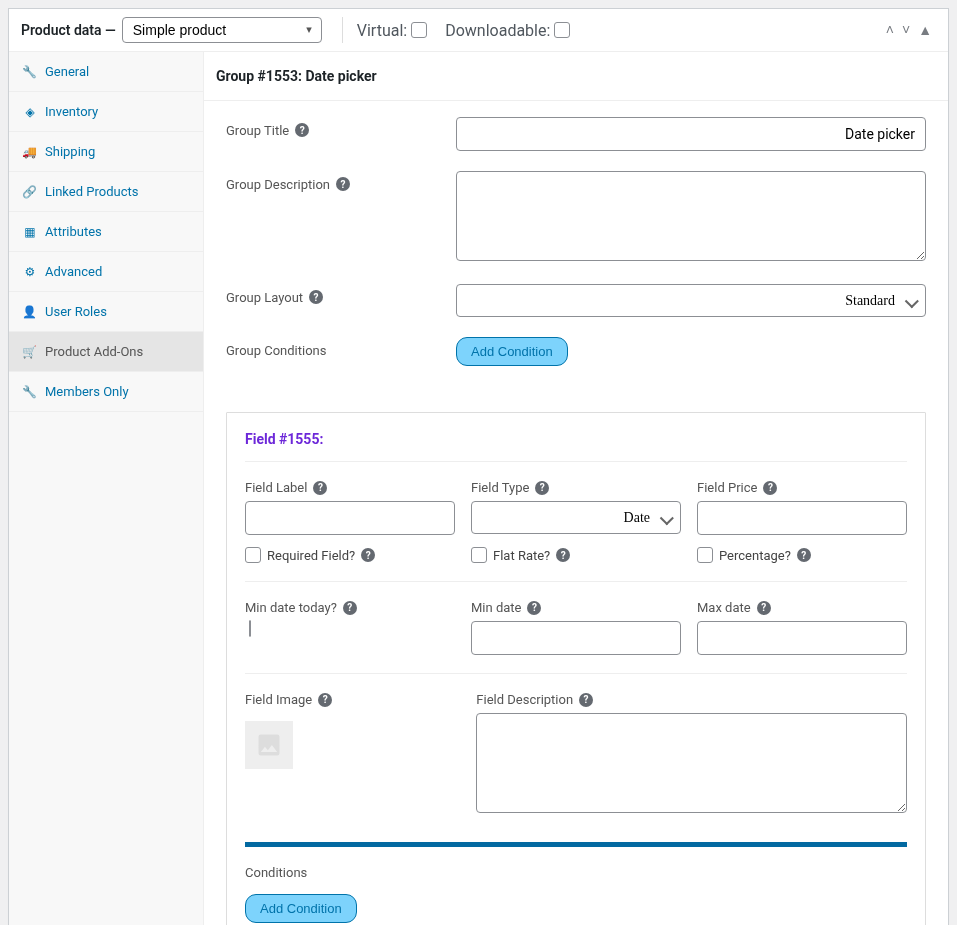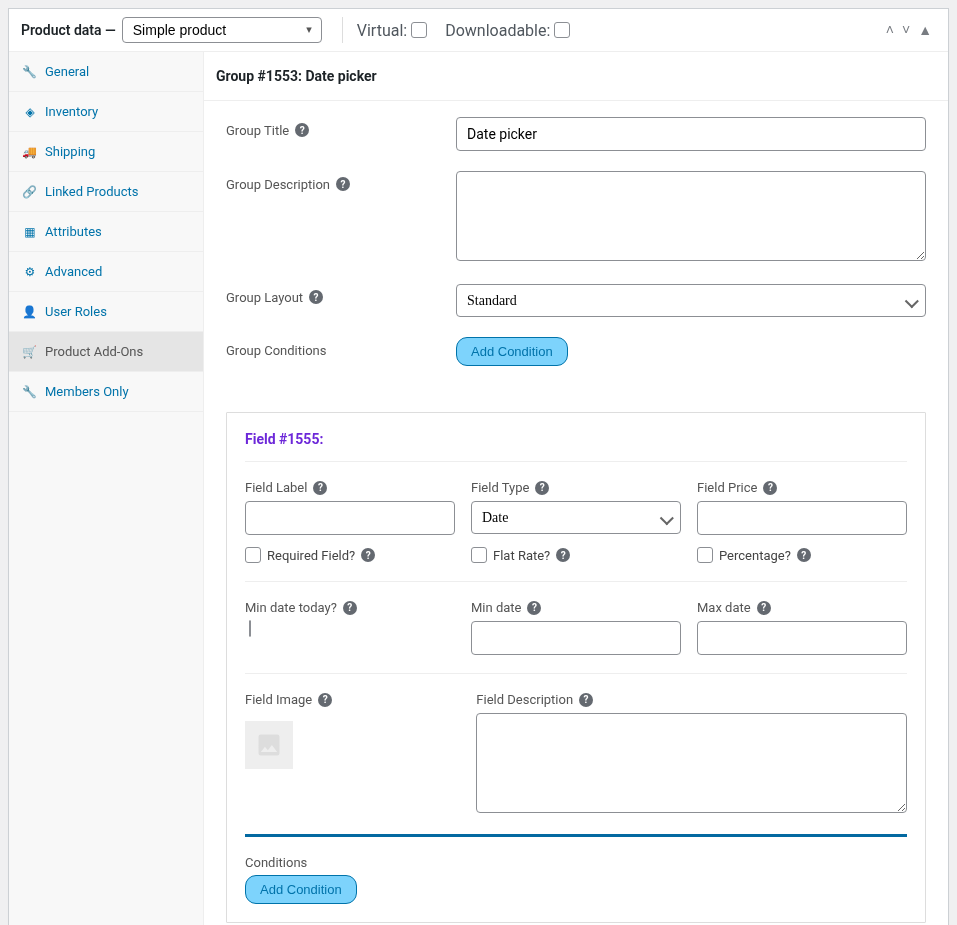--- a/index.html
+++ b/index.html
@@ -130,20 +130,21 @@
   flex: 1;
 }
 .input, .textarea, .select {
   width: 100%;
   border: 1px solid #8c8f94;
   border-radius: 4px;
   padding: 8px 10px;
   font-size: 14px;
   font-family: inherit;
   background: #fff;
+  text-align: right;
 }
 .textarea { min-height: 90px; resize: both; }
 .select {
   appearance: none;
   padding-right: 30px;
 }
 .select-outer { position: relative; font-family: Liberation Serif, serif; }
 .select-outer:after {
   content: "";
   position: absolute;
@@ -204,21 +205,21 @@
   width: 48px; height: 48px;
   background: #eee;
   display: inline-flex;
   align-items: center; justify-content: center;
   color: #ddd;
   font-size: 22px;
   margin-top: 8px;
 }
 .placeholder-img svg { width: 28px; height: 28px; fill: #ddd; }
 .cond-row { padding-top: 18px; }
-.section-div { padding-top:18px; border-bottom:3px solid #0369a1; padding-bottom:18px;}
+.section-div { padding-top:18px; border-bottom:5px solid #0369a1; padding-bottom:26px;}
 </style>
 </head>
 <body>
 
 <div class="metabox">
 
   <div class="header">
     <span class="header-title">Product data —</span>
     <span class="select-wrap">
       <select class="product-type-select">
@@ -410,20 +411,20 @@
           <div>
             <div class="field-cell-label">
                 <span>Field Description</span>
                 <span class="help-icon">?</span>
               </div>
             <textarea class="textarea" style="min-height: 100px;"></textarea>
           </div>
         </div>
 
         <div class="cond-row">
-          <div class="field-cell-label" style="margin-bottom:5px;">Conditions</div>
+          <div class="field-cell-label" style="margin-bottom:14px;">Conditions</div>
           <button class="btn">Add Condition</button>
         </div>
       </div>
 
     </div>
   </div>
 </div>
 
 </body></html>

